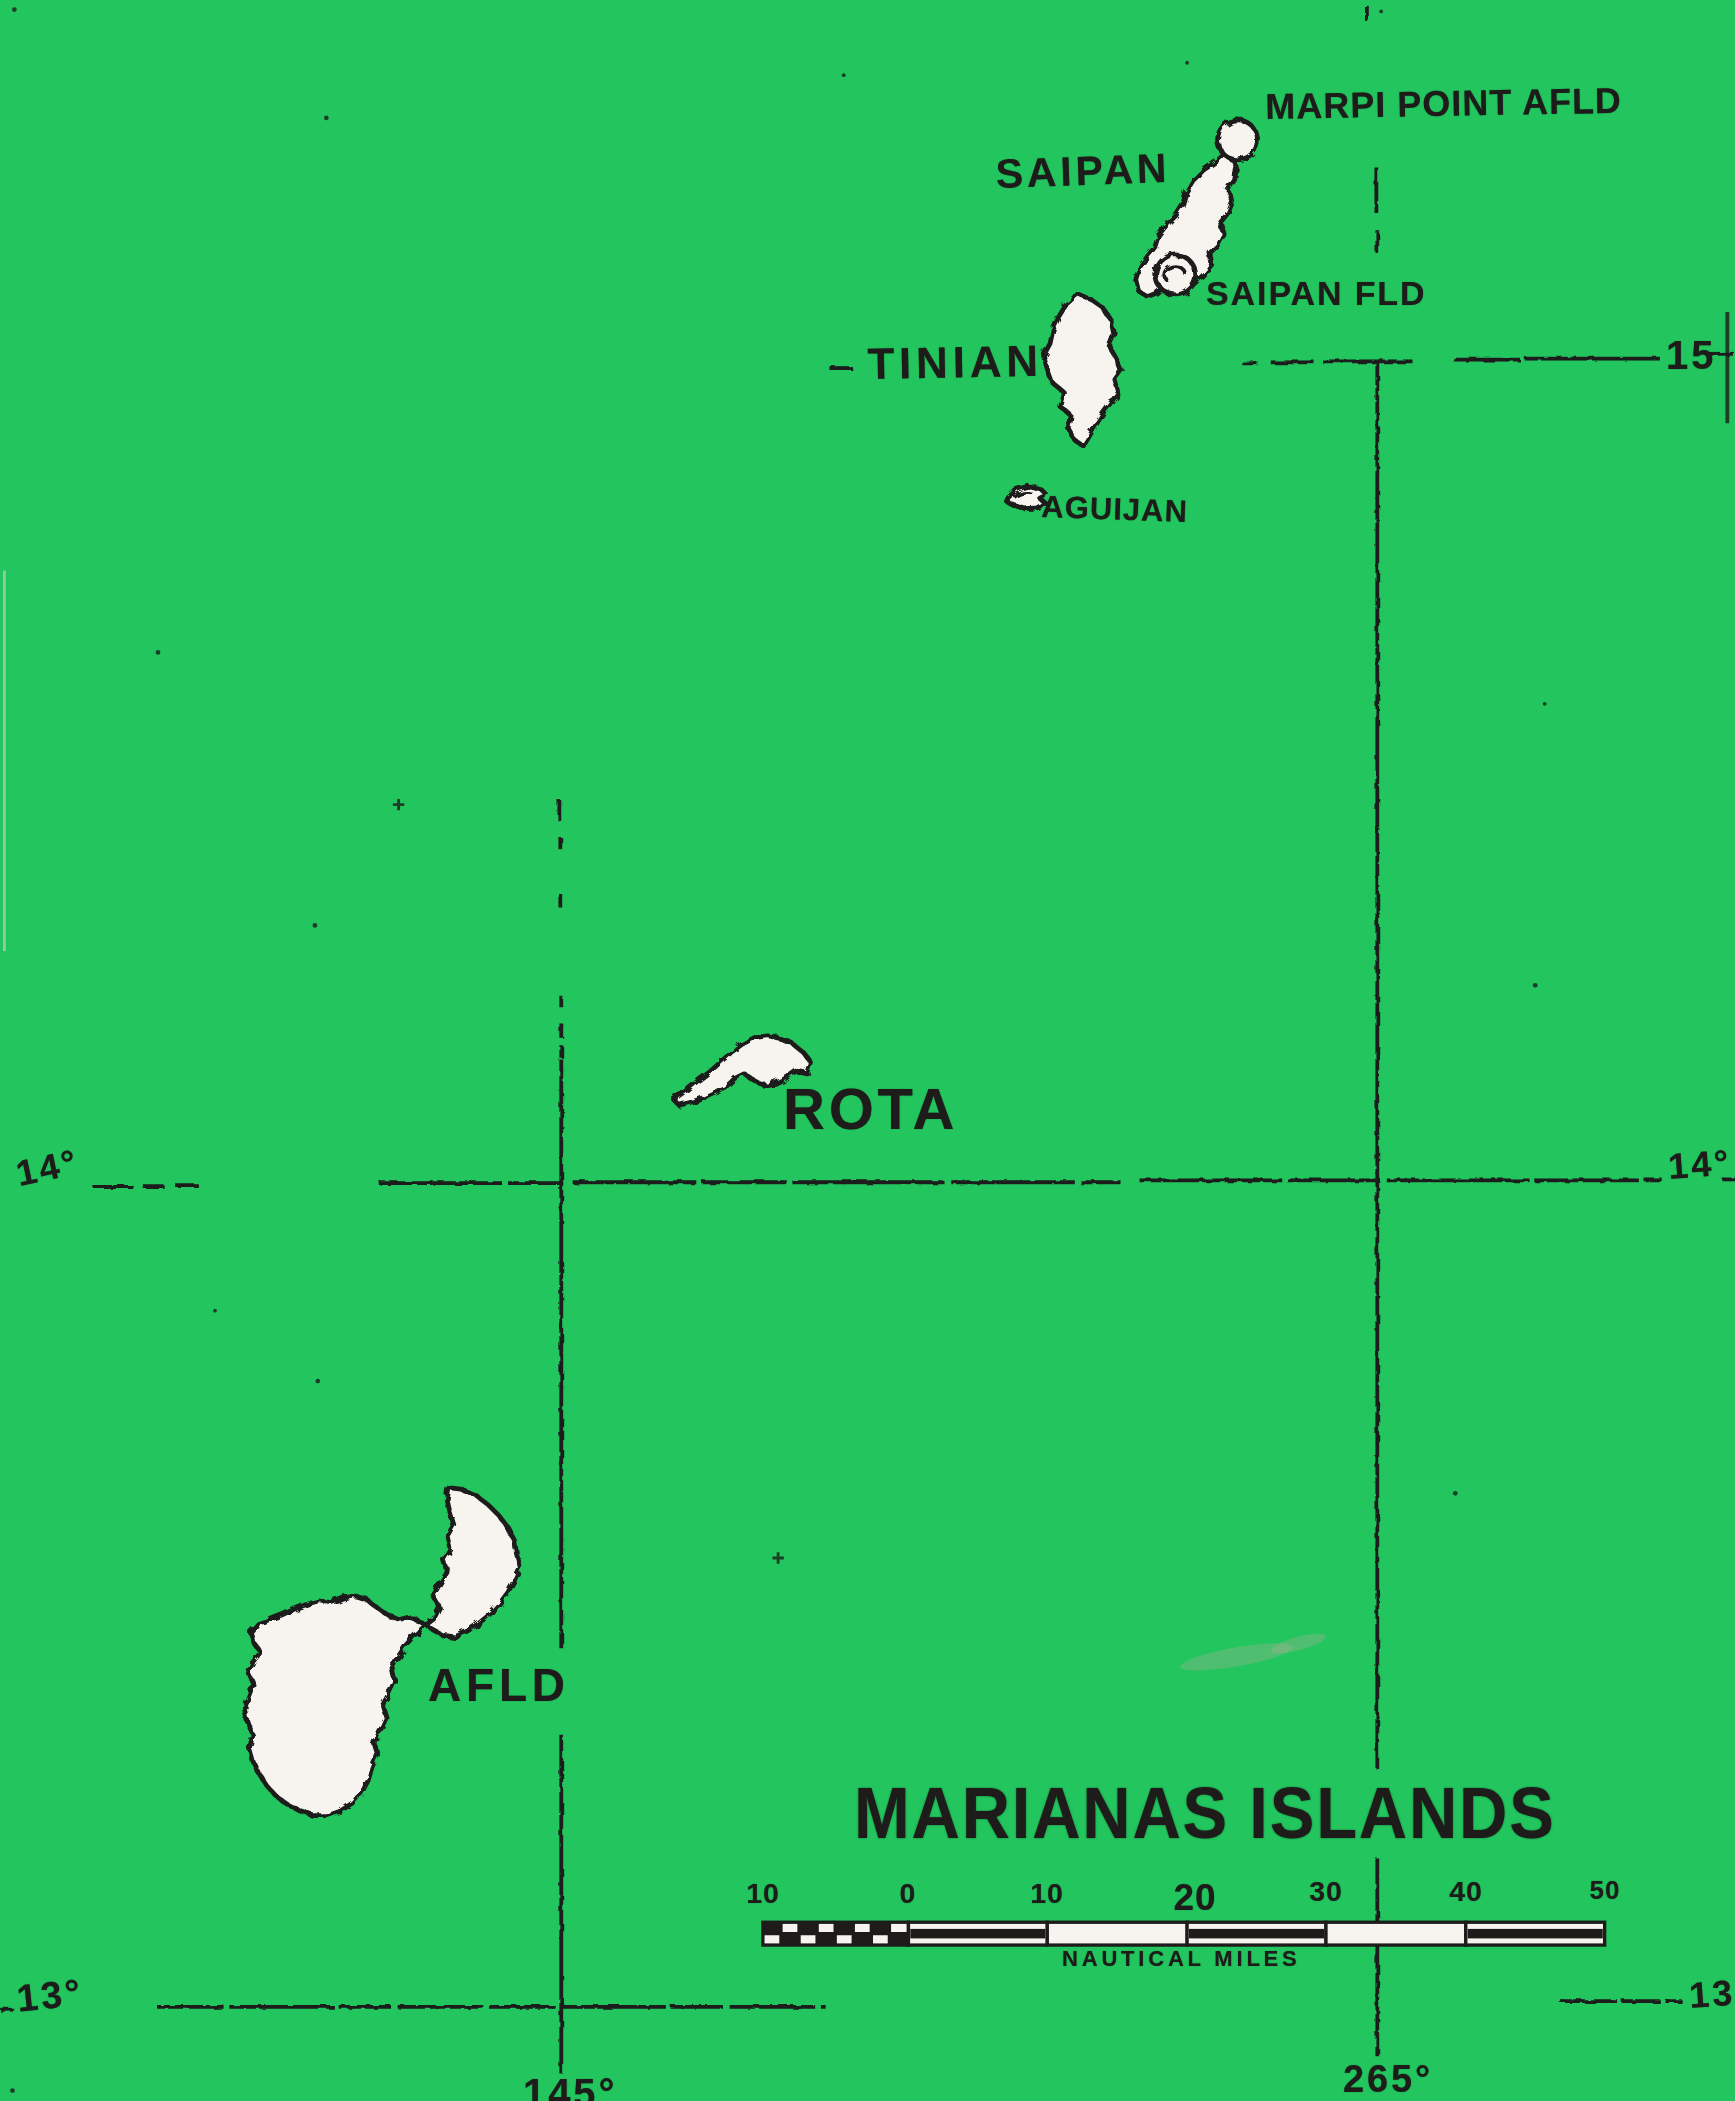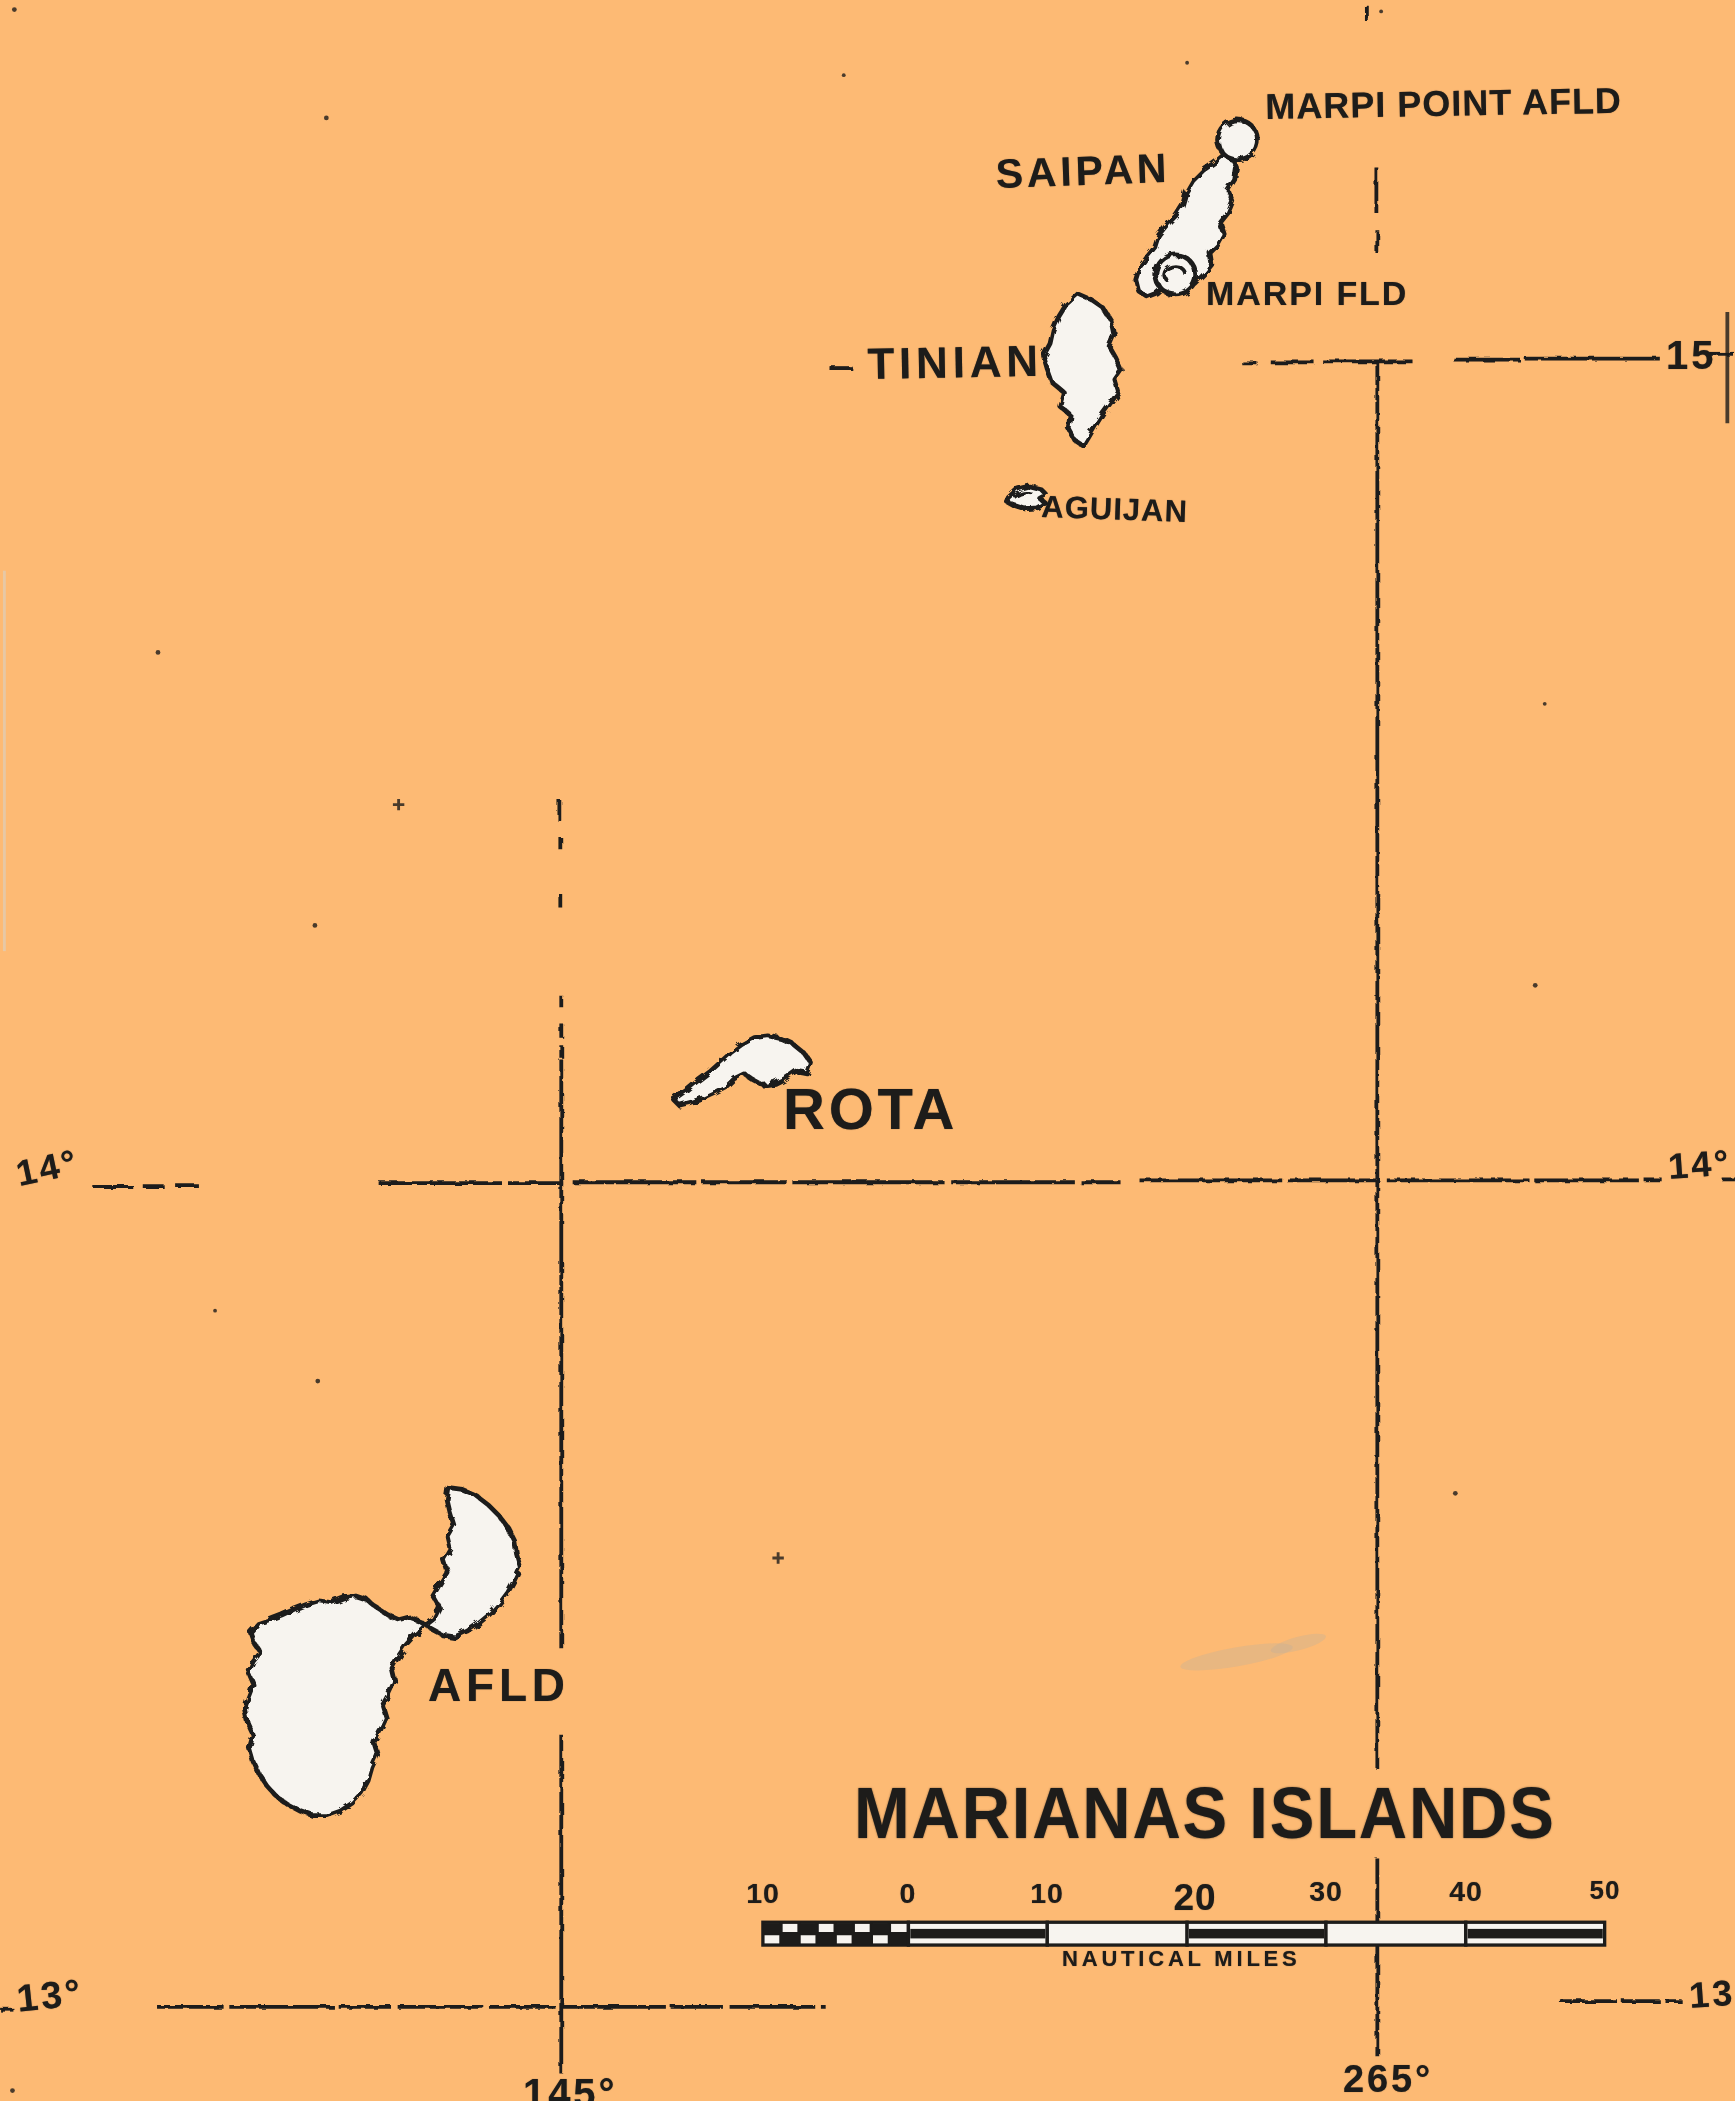--- a/index.html
+++ b/index.html
@@ -1,19 +1,19 @@
 <!DOCTYPE html>
 <html style="font-size:15px"><head>
 <meta charset="utf-8">
 <style>
   html,body{margin:0;padding:0;background:#e9e6df;}
   .page{
     position:relative;
     width:1736px;height:2102px;
-    background:#fdba74;
+    background:#22c55e;
     overflow:hidden;
     font-family:"Liberation Sans",sans-serif;
   }
   .art{position:absolute;left:0;top:0;width:1736px;height:2102px;}
   .lbl{
     position:absolute;
     color:#1d1c1a;
     font-weight:700;
     white-space:nowrap;
     letter-spacing:2.9px;
@@ -143,21 +143,21 @@
       <ellipse cx="1365" cy="1728" rx="30" ry="7" fill="#b8ae9e" opacity="0.3" transform="rotate(-15 1365 1728)"></ellipse>
       <rect x="3" y="600" width="3" height="400" fill="#d8d2c6" opacity="0.6"></rect>
       <path d="M1816,328 V445" stroke="#1d1c1a" stroke-width="4" opacity="0.8"></path>
     </g>
   </svg>
 
   <div class="lbl" style="left:1265px;top:89px;font-size:36px;letter-spacing:1px;transform:rotate(-1deg);">MARPI POINT AFLD</div>
 
   <div class="lbl" style="left:995px;top:154px;font-size:41px;letter-spacing:3.8px;transform:rotate(-2deg);">SAIPAN</div>
 
-  <div class="lbl" style="left:1206px;top:276px;font-size:34px;letter-spacing:1.9px;">MARPI FLD</div>
+  <div class="lbl" style="left:1206px;top:276px;font-size:34px;letter-spacing:1.9px;">SAIPAN FLD</div>
 
   <div class="lbl" style="left:867px;top:342px;font-size:44px;letter-spacing:4.8px;transform:rotate(-1deg);">TINIAN</div>
 
   <div class="lbl small" style="left:1042px;top:491px;font-size:31px;letter-spacing:1px;transform:rotate(2deg);">AGUIJAN</div>
 
   <div class="lbl" style="left:783px;top:1080px;font-size:58px;letter-spacing:3.8px;">ROTA</div>
 
   <div class="lbl" style="left:428px;top:1662px;font-size:46px;letter-spacing:4.8px;">AFLD</div>
 
   <div class="lbl title" style="left:854px;top:1777px;font-size:72px;">MARIANAS ISLANDS</div>

